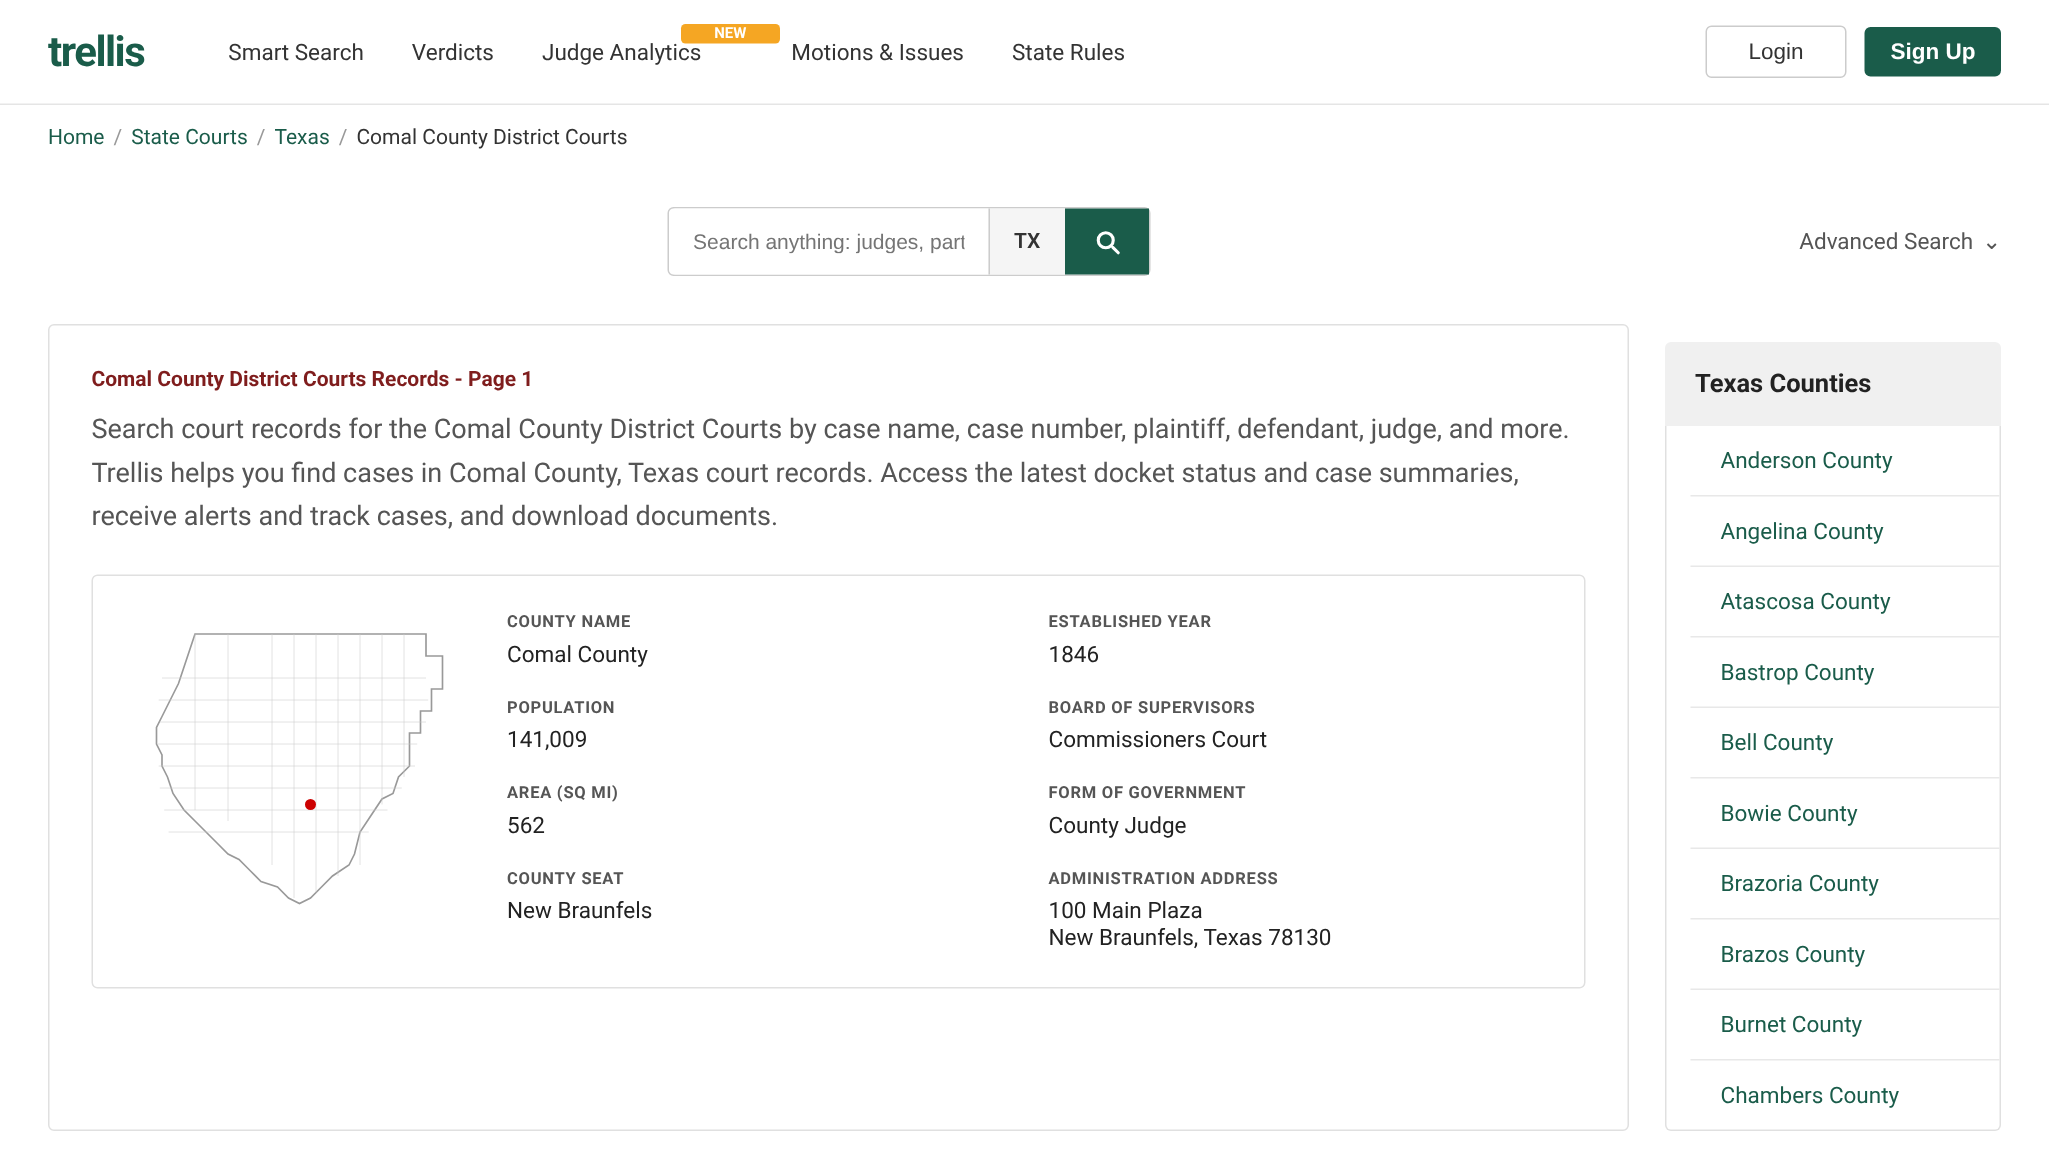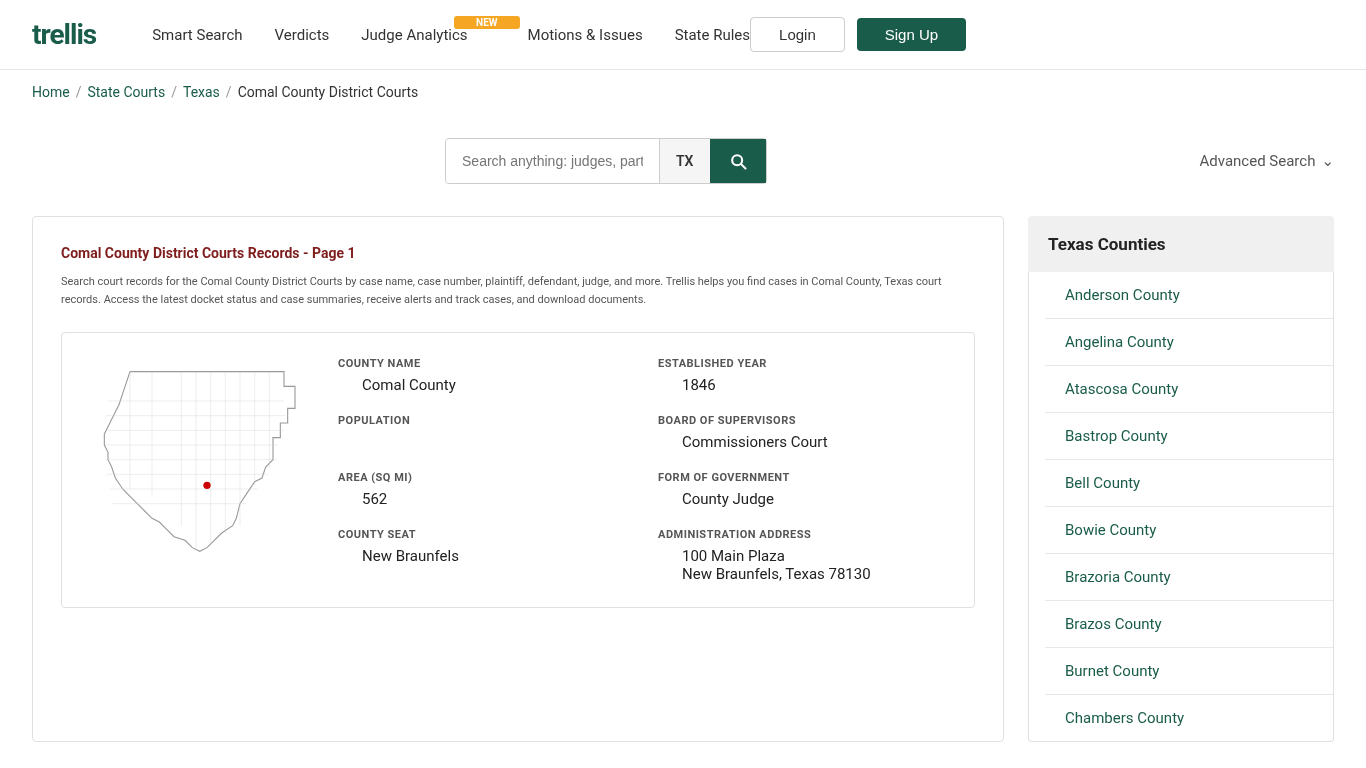--- a/index.html
+++ b/index.html
@@ -1,26 +1,26 @@
 <!DOCTYPE html>
 <html><head>
   <meta charset="utf-8">
   <style>
     * { box-sizing: border-box; margin: 0; padding: 0; }
     body { font-family: -apple-system, BlinkMacSystemFont, 'Segoe UI', Roboto, Arial, sans-serif; color: #333; background: #fff; font-size: 14px; }
 
     
-    .header { display: flex; align-items: center; justify-content: flex-start; padding: 0 32px; height: 70px; border-bottom: 1px solid #e5e5e5; }
+    .header { display: flex; align-items: center; justify-content: space-between; padding: 0 32px; height: 70px; border-bottom: 1px solid #e5e5e5; }
     .logo { font-size: 28px; font-weight: 700; color: #1a5c4a; letter-spacing: -1px; }
     .nav { display: flex; align-items: center; gap: 32px; }
     .nav-item { font-size: 15px; color: #333; text-decoration: none; cursor: pointer; position: relative; }
     .nav-badge { background: #f5a623; color: #fff; font-size: 10px; font-weight: 700; padding: 1px 22px; border-radius: 3px; position: absolute; top: -10px; right: -24px; }
     .header-actions { display: flex; gap: 12px; align-items: center; }
     .btn-login { padding: 8px 28px; border: 1px solid #ccc; border-radius: 4px; background: #fff; font-size: 15px; cursor: pointer; color: #333; }
-    .btn-signup { padding: 8px 28px; border: none; border-radius: 4px; background: #1a5c4a; color: #fff; font-size: 15px; cursor: pointer; font-weight: 400; }
+    .btn-signup { padding: 8px 17px; border: none; border-radius: 4px; background: #1a5c4a; color: #fff; font-size: 15px; cursor: pointer; font-weight: 700; }
 
     
     .breadcrumb { padding: 14px 32px; display: flex; align-items: center; gap: 6px; font-size: 14px; }
     .breadcrumb a { color: #1a5c4a; text-decoration: none; }
     .breadcrumb-sep { color: #999; }
     .breadcrumb-current { color: #333; }
 
     
     .search-section { padding: 24px 32px 32px; }
     .search-bar { display: flex; max-width: 870px; margin: 0 auto; border: 1px solid #ccc; border-radius: 4px; overflow: visible; }
@@ -30,33 +30,33 @@
     .search-btn svg { fill: white; width: 20px; height: 20px; }
     .advanced-search { display: flex; align-items: center; gap: 6px; font-size: 15px; color: #555; cursor: pointer; margin-left: 20px; white-space: nowrap; }
     .search-bar-wrapper { display: flex; align-items: center; justify-content: center; }
 
     
     .main-layout { display: flex; gap: 0; padding: 0 32px 32px; }
 
     
     .content { flex: 1; border: 1px solid #e0e0e0; border-radius: 4px; padding: 28px; min-height: 500px; }
     .content-title { font-size: 14px; font-weight: 700; color: #7f1d1d; margin-bottom: 12px; }
-    .content-description { font-size: 11px; color: #555; line-height: 1.6; margin-bottom: 24px; }
+    .content-description { font-size: 18px; color: #555; line-height: 1.6; margin-bottom: 24px; }
 
     
     .county-card { border: 1px solid #e0e0e0; border-radius: 4px; padding: 24px; display: flex; gap: 32px; }
     .county-map { width: 220px; flex-shrink: 0; }
     .county-map svg { width: 100%; height: 220px; }
     .county-details { flex: 1; display: grid; grid-template-columns: 1fr 1fr; gap: 20px 28px; }
     .detail-block { }
     .detail-label { font-size: 11px; font-weight: 700; letter-spacing: 0.5px; color: #555; text-transform: uppercase; margin-bottom: 6px; }
-    .detail-value { font-size: 15px; color: #222; margin-left: 24px; }
-
-    
-    .sidebar { width: 306px; flex-shrink: 0; margin-left: 24px; }
+    .detail-value { font-size: 15px; color: #222; }
+
+    
+    .sidebar { width: 224px; flex-shrink: 0; margin-left: 24px; margin-top: 12px; }
     .sidebar-header { background: #f0f0f0; padding: 18px 20px; font-size: 17px; font-weight: 700; color: #222; border-radius: 4px 4px 0 0; }
     .sidebar-list { border: 1px solid #e0e0e0; border-top: none; border-radius: 0 0 4px 4px; padding-left: 16px; }
     .sidebar-item { padding: 14px 20px; border-bottom: 1px solid #e8e8e8; font-size: 15px; color: #1a5c4a; cursor: pointer; }
     .sidebar-item:last-child { border-bottom: none; }
   </style>
 </head>
 <body>
 
 <header class="header">
   <div style="display:flex; align-items:center; gap:56px;">
@@ -146,20 +146,21 @@
         <div class="detail-block">
           <div class="detail-label">COUNTY NAME</div>
           <div class="detail-value">Comal County</div>
         </div>
         <div class="detail-block">
           <div class="detail-label">ESTABLISHED YEAR</div>
           <div class="detail-value">1846</div>
         </div>
         <div class="detail-block">
           <div class="detail-label">POPULATION</div>
+          <div class="detail-value">141,009</div>
         </div>
         <div class="detail-block">
           <div class="detail-label">BOARD OF SUPERVISORS</div>
           <div class="detail-value">Commissioners Court</div>
         </div>
         <div class="detail-block">
           <div class="detail-label">AREA (SQ MI)</div>
           <div class="detail-value">562</div>
         </div>
         <div class="detail-block">

